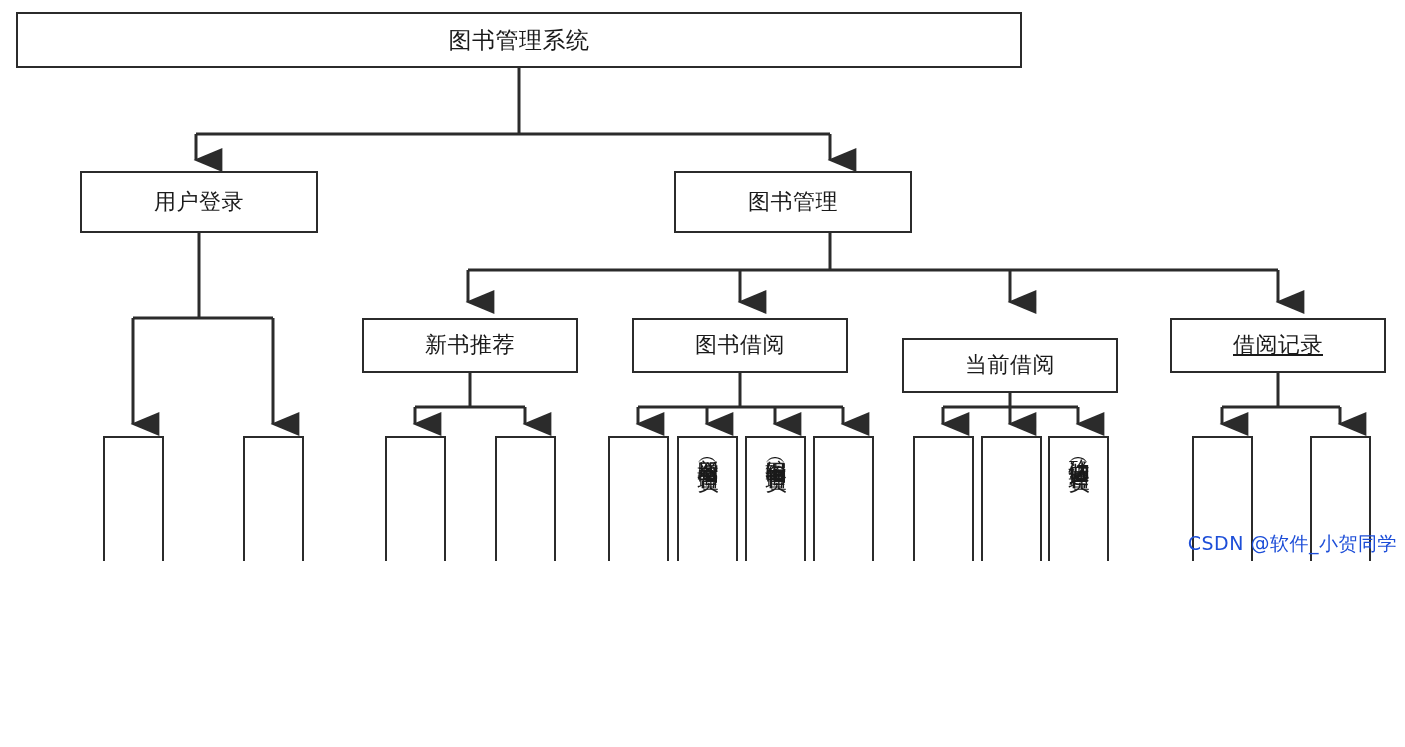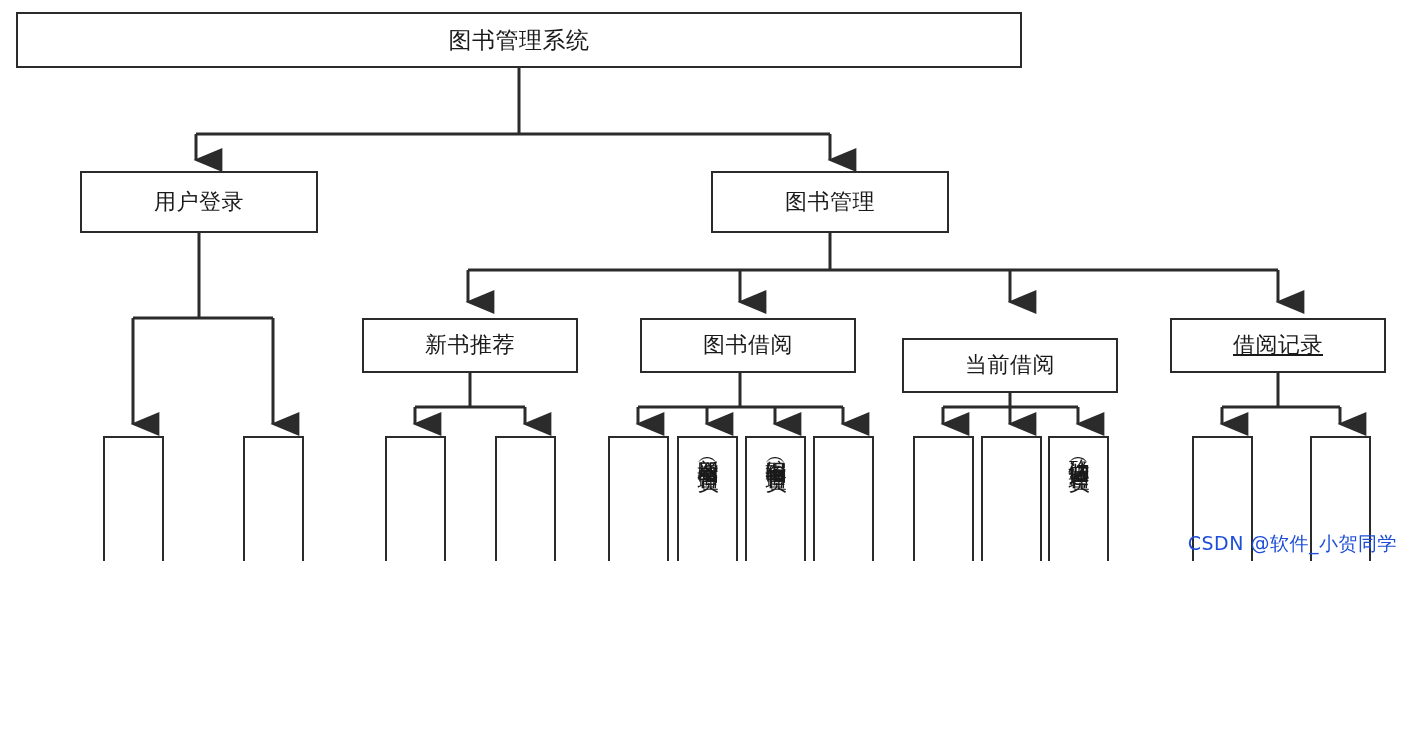--- a/index.html
+++ b/index.html
@@ -139,28 +139,28 @@
     </g>
   </svg>
 
   <div class="node h root" style="left:16px; top:12px; width:1006px; height:56px;">
     <span class="lbl">图书管理系统</span>
   </div>
 
   <div class="node h" style="left:80px; top:171px; width:238px; height:62px;">
     <span class="lbl">用户登录</span>
   </div>
-  <div class="node h" style="left:711px; top:171px; width:238px; height:62px;">
+  <div class="node h" style="left:674px; top:171px; width:238px; height:62px;">
     <span class="lbl">图书管理</span>
   </div>
 
   <div class="node h" style="left:362px; top:318px; width:216px; height:55px;">
     <span class="lbl">新书推荐</span>
   </div>
-  <div class="node h" style="left:632px; top:318px; width:216px; height:55px;margin-left:8px;">
+  <div class="node h" style="left:632px; top:318px; width:216px; height:55px;">
     <span class="lbl">图书借阅</span>
   </div>
   <div class="node h" style="left:902px; top:318px; width:216px; height:55px;margin-top:20px;">
     <span class="lbl">当前借阅</span>
   </div>
   <div class="node h" style="left:1170px; top:318px; width:216px; height:55px;text-decoration:underline;">
     <span class="lbl">借阅记录</span>
   </div>
 
   <div class="node v" style="left:103px; top:436px; width:61px; height:299px;">

